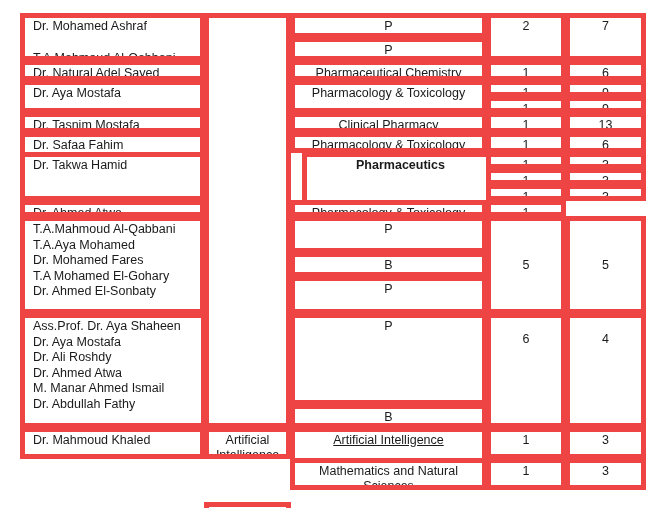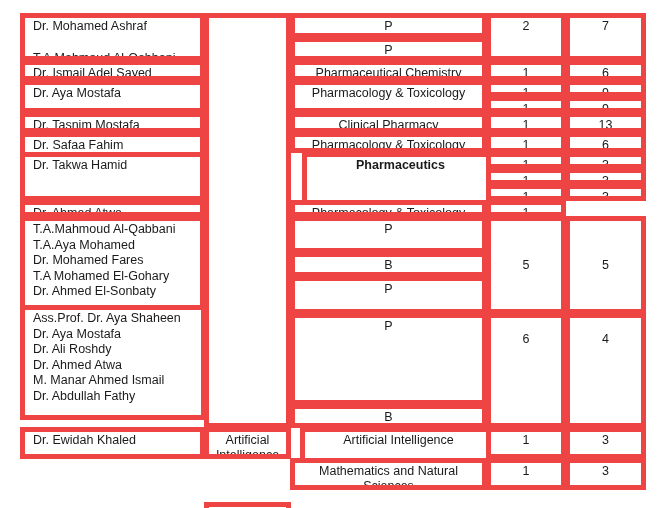--- a/index.html
+++ b/index.html
@@ -15,21 +15,21 @@
 </head>
 <body>
 
 <div class="tbl" id="tbl">
     <div class="cell name" style="left: 0px; width: 185px; top: 0px; height: 48px;">
       <span class="line">Dr. Mohamed Ashraf</span>
       <span class="line" style="height: 17px; line-height: 17px;">&nbsp;</span>
       <span class="line">T.A.Mahmoud Al-Qabbani</span>
     </div>
     <div class="cell name" style="left: 0px; width: 185px; top: 47px; height: 21px;">
-      <span class="line">Dr. Ismail Adel Sayed</span>
+      <span class="line">Dr. Natural Adel Sayed</span>
     </div>
     <div class="cell name" style="left: 0px; width: 185px; top: 67px; height: 33px;">
       <span class="line">Dr. Aya Mostafa</span>
     </div>
     <div class="cell name" style="left: 0px; width: 185px; top: 99px; height: 21px;">
       <span class="line">Dr. Tasnim Mostafa</span>
     </div>
     <div class="cell name" style="left: 0px; width: 185px; top: 119px; height: 35px;">
       <span class="line">Dr. Safaa Fahim</span>
     </div>
@@ -39,30 +39,30 @@
     <div class="cell name" style="left: 0px; width: 185px; top: 187px; height: 17px;">
       <span class="line">Dr. Ahmed Atwa</span>
     </div>
     <div class="cell name" style="left: 0px; width: 185px; top: 203px; height: 98px; line-height: 15.5px;">
       <span class="line">T.A.Mahmoud Al-Qabbani</span>
       <span class="line">T.A.Aya Mohamed</span>
       <span class="line">Dr. Mohamed Fares</span>
       <span class="line">T.A Mohamed El-Gohary</span>
       <span class="line">Dr. Ahmed El-Sonbaty</span>
     </div>
-    <div class="cell name" style="left: 0px; width: 186px; top: 292px; height: 115px; line-height: 15.5px;">
+    <div class="cell name" style="left: 0px; width: 186px; top: 300px; height: 115px; line-height: 15.5px;">
       <span class="line">Ass.Prof. Dr. Aya Shaheen</span>
       <span class="line">Dr. Aya Mostafa</span>
       <span class="line">Dr. Ali Roshdy</span>
       <span class="line">Dr. Ahmed Atwa</span>
       <span class="line">M. Manar Ahmed Ismail</span>
       <span class="line">Dr. Abdullah Fathy</span>
     </div>
     <div class="cell name" style="left: 0px; width: 185px; top: 414px; height: 32px;">
-      <span class="line">Dr. Ewidah Khaled</span>
+      <span class="line">Dr. Mahmoud Khaled</span>
     </div>
     <div class="cell c" style="left: 184px; width: 87px; top: 0px; height: 415px;"></div>
     <div class="cell c" style="left: 184px; width: 87px; top: 414px; height: 32px;">
       <span class="line">Artificial</span>
       <span class="line">Intelligence</span>
     </div>
     <div class="cell c" style="left: 184px; width: 87px; top: 445px; height: 32px; margin-top: 44px;">
       <span class="line">Engineering</span>
     </div>
     <div class="cell c" style="left: 270px; width: 197px; top: 0px; height: 25px;">
@@ -97,21 +97,21 @@
     </div>
     <div class="cell c" style="left: 270px; width: 197px; top: 263px; height: 38px;">
       <span class="line">P</span>
     </div>
     <div class="cell c" style="left: 270px; width: 197px; top: 300px; height: 92px;">
       <span class="line">P</span>
     </div>
     <div class="cell c" style="left: 270px; width: 197px; top: 391px; height: 24px;">
       <span class="line">B</span>
     </div>
-    <div class="cell c" style="left: 280px; width: 197px; top: 414px; height: 39px;">
+    <div class="cell c" style="left: 270px; width: 197px; top: 414px; height: 39px; text-decoration: underline;">
       <span class="line">Artificial Intelligence</span>
     </div>
     <div class="cell c" style="left: 270px; width: 197px; top: 445px; height: 32px;">
       <span class="line">Mathematics and Natural</span>
       <span class="line">Sciences</span>
     </div>
     <div class="cell c" style="left: 466px; width: 80px; top: 0px; height: 48px;">
       <span class="line">2</span>
     </div>
     <div class="cell c" style="left: 545px; width: 81px; top: 0px; height: 48px;">

